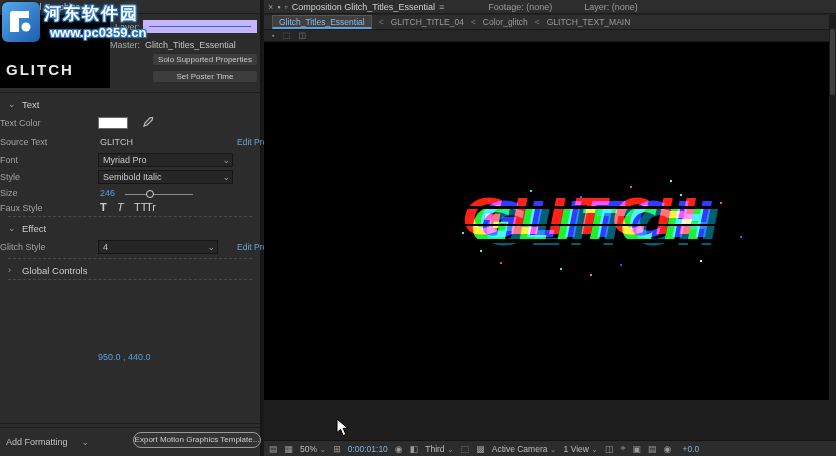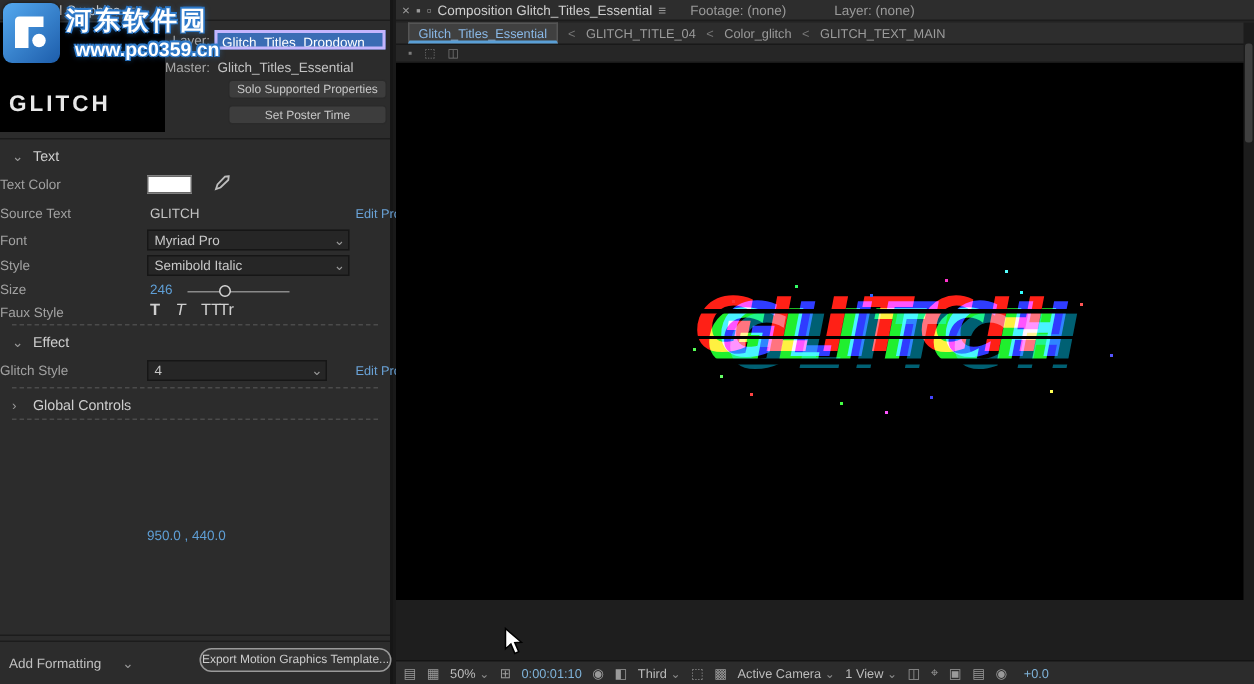--- a/index.html
+++ b/index.html
@@ -8,21 +8,21 @@
   #app { position:relative; width:836px; height:456px; background:#1a1a1a; font-size:10px; color:#bdbdbd; }
 
   
   #eg { position:absolute; left:0; top:0; width:262px; height:456px; background:#2c2c2c; border-right:2px solid #161616; }
   .eg-header { position:absolute; left:0; top:0; width:100%; height:14px; background:#2e2e2e; border-bottom:1px solid #1d1d1d; display:flex; align-items:center; padding:0 5px; color:#d2d2d2; font-size:9px; gap:5px; }
   .menu-glyph { color:#9a9a9a; font-size:9px; }
   .thumb { position:absolute; left:0; top:15px; width:110px; height:73px; background:#000; }
   .thumb-text { position:absolute; left:6px; bottom:10px; color:#e8e8e8; font-weight:bold; font-size:15px; letter-spacing:2px; }
   .lbl { position:absolute; color:#a6a6a6; font-size:9px; }
   .lbl-r { text-align:right; }
-  .name-input { position:absolute; left:143px; top:20px; width:114px; height:13px; background:#3a6cb4; color:#fff; font-size:9px; line-height:13px; padding-left:3px; border:2px solid #c4b5fd; overflow:hidden; white-space:nowrap; }
+  .name-input { position:absolute; left:143px; top:20px; width:114px; height:13px; background:#3a6cb4; color:#fff; font-size:9px; line-height:13px; padding-left:3px; border:6px solid #c4b5fd; overflow:hidden; white-space:nowrap; }
   .val-text { position:absolute; color:#c4c4c4; font-size:9px; white-space:nowrap; }
   .eg-btn { position:absolute; left:152px; width:106px; height:13px; background:#3d3d3d; border:1px solid #2a2a2a; border-radius:3px; color:#c8c8c8; font-size:8px; text-align:center; line-height:12px; overflow:hidden; white-space:nowrap; }
   .sec-head { position:absolute; left:0; width:100%; height:14px; display:flex; align-items:center; gap:6px; padding-left:8px; color:#cecece; font-size:9.5px; }
   .sec-chev { color:#9a9a9a; font-size:9px; width:8px; }
   .prop-label { position:absolute; left:0; width:93px; color:#a2a2a2; font-size:9px; }
   .swatch { position:absolute; left:98px; width:30px; height:12px; background:#fff; border:1px solid #6a6a6a; }
   .dropper { position:absolute; left:142px; width:12px; height:12px; }
   .dd-box { position:absolute; left:98px; width:135px; height:14px; background:#262626; border:1px solid #161616; color:#c8c8c8; font-size:9px; line-height:13px; padding-left:4px; white-space:nowrap; overflow:hidden; }
   .dd-box .dd-chev { position:absolute; right:2px; top:0; color:#9a9a9a; }
   .edit-link { position:absolute; left:237px; color:#6aa3d8; font-size:8.5px; white-space:nowrap; }
@@ -198,21 +198,21 @@
     </div>
   </div>
 
   <div id="comp">
     <div class="tabbar">
       <span class="tab-dim">×</span>
       <span class="tab-dim">▪</span>
       <span class="tab-dim">▫</span>
       <span>Composition Glitch_Titles_Essential</span>
       <span class="menu-glyph">≡</span>
-      <span class="tab-dim" style="margin-left:12px;">Footage: (none)</span>
+      <span class="tab-dim" style="margin-left:40px;">Footage: (none)</span>
       <span class="tab-dim" style="margin-left:28px;">Layer: (none)</span>
     </div>
 
     <div class="crumbbar">
       <span class="crumb-active">Glitch_Titles_Essential</span>
       <span class="crumb-sep">&lt;</span>
       <span class="crumb-item">GLITCH_TITLE_04</span>
       <span class="crumb-sep">&lt;</span>
       <span class="crumb-item">Color_glitch</span>
       <span class="crumb-sep">&lt;</span>

